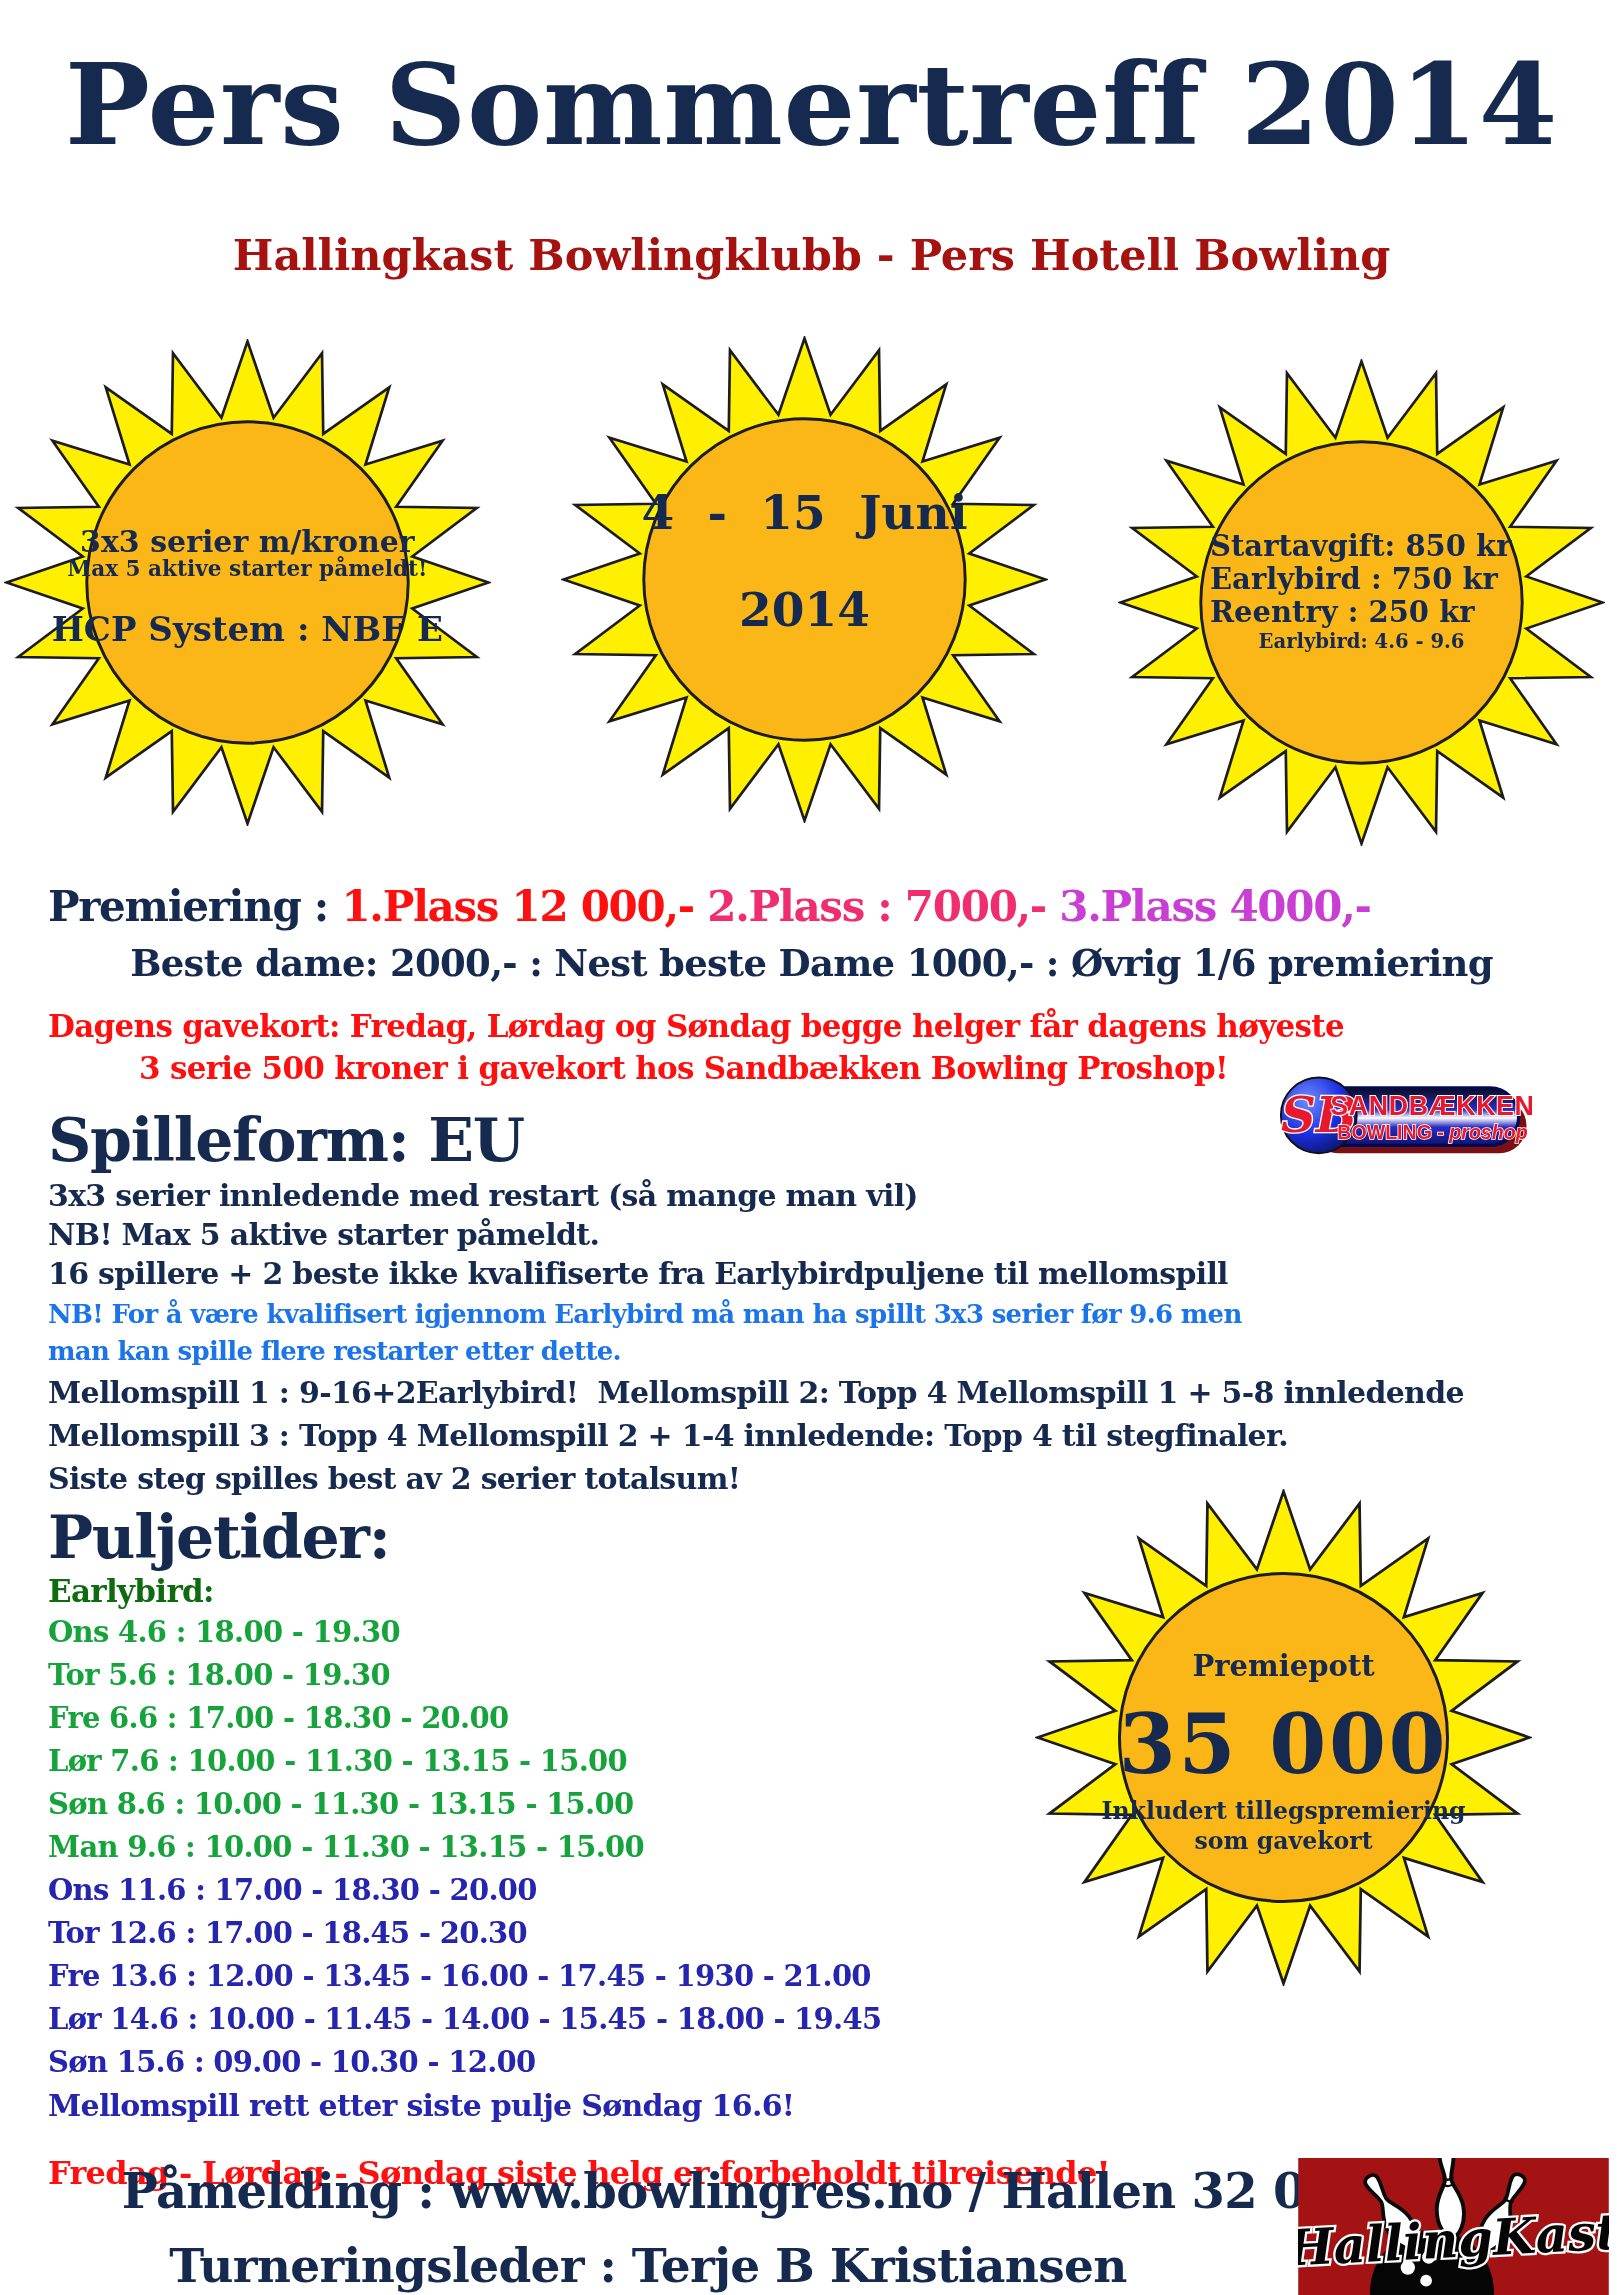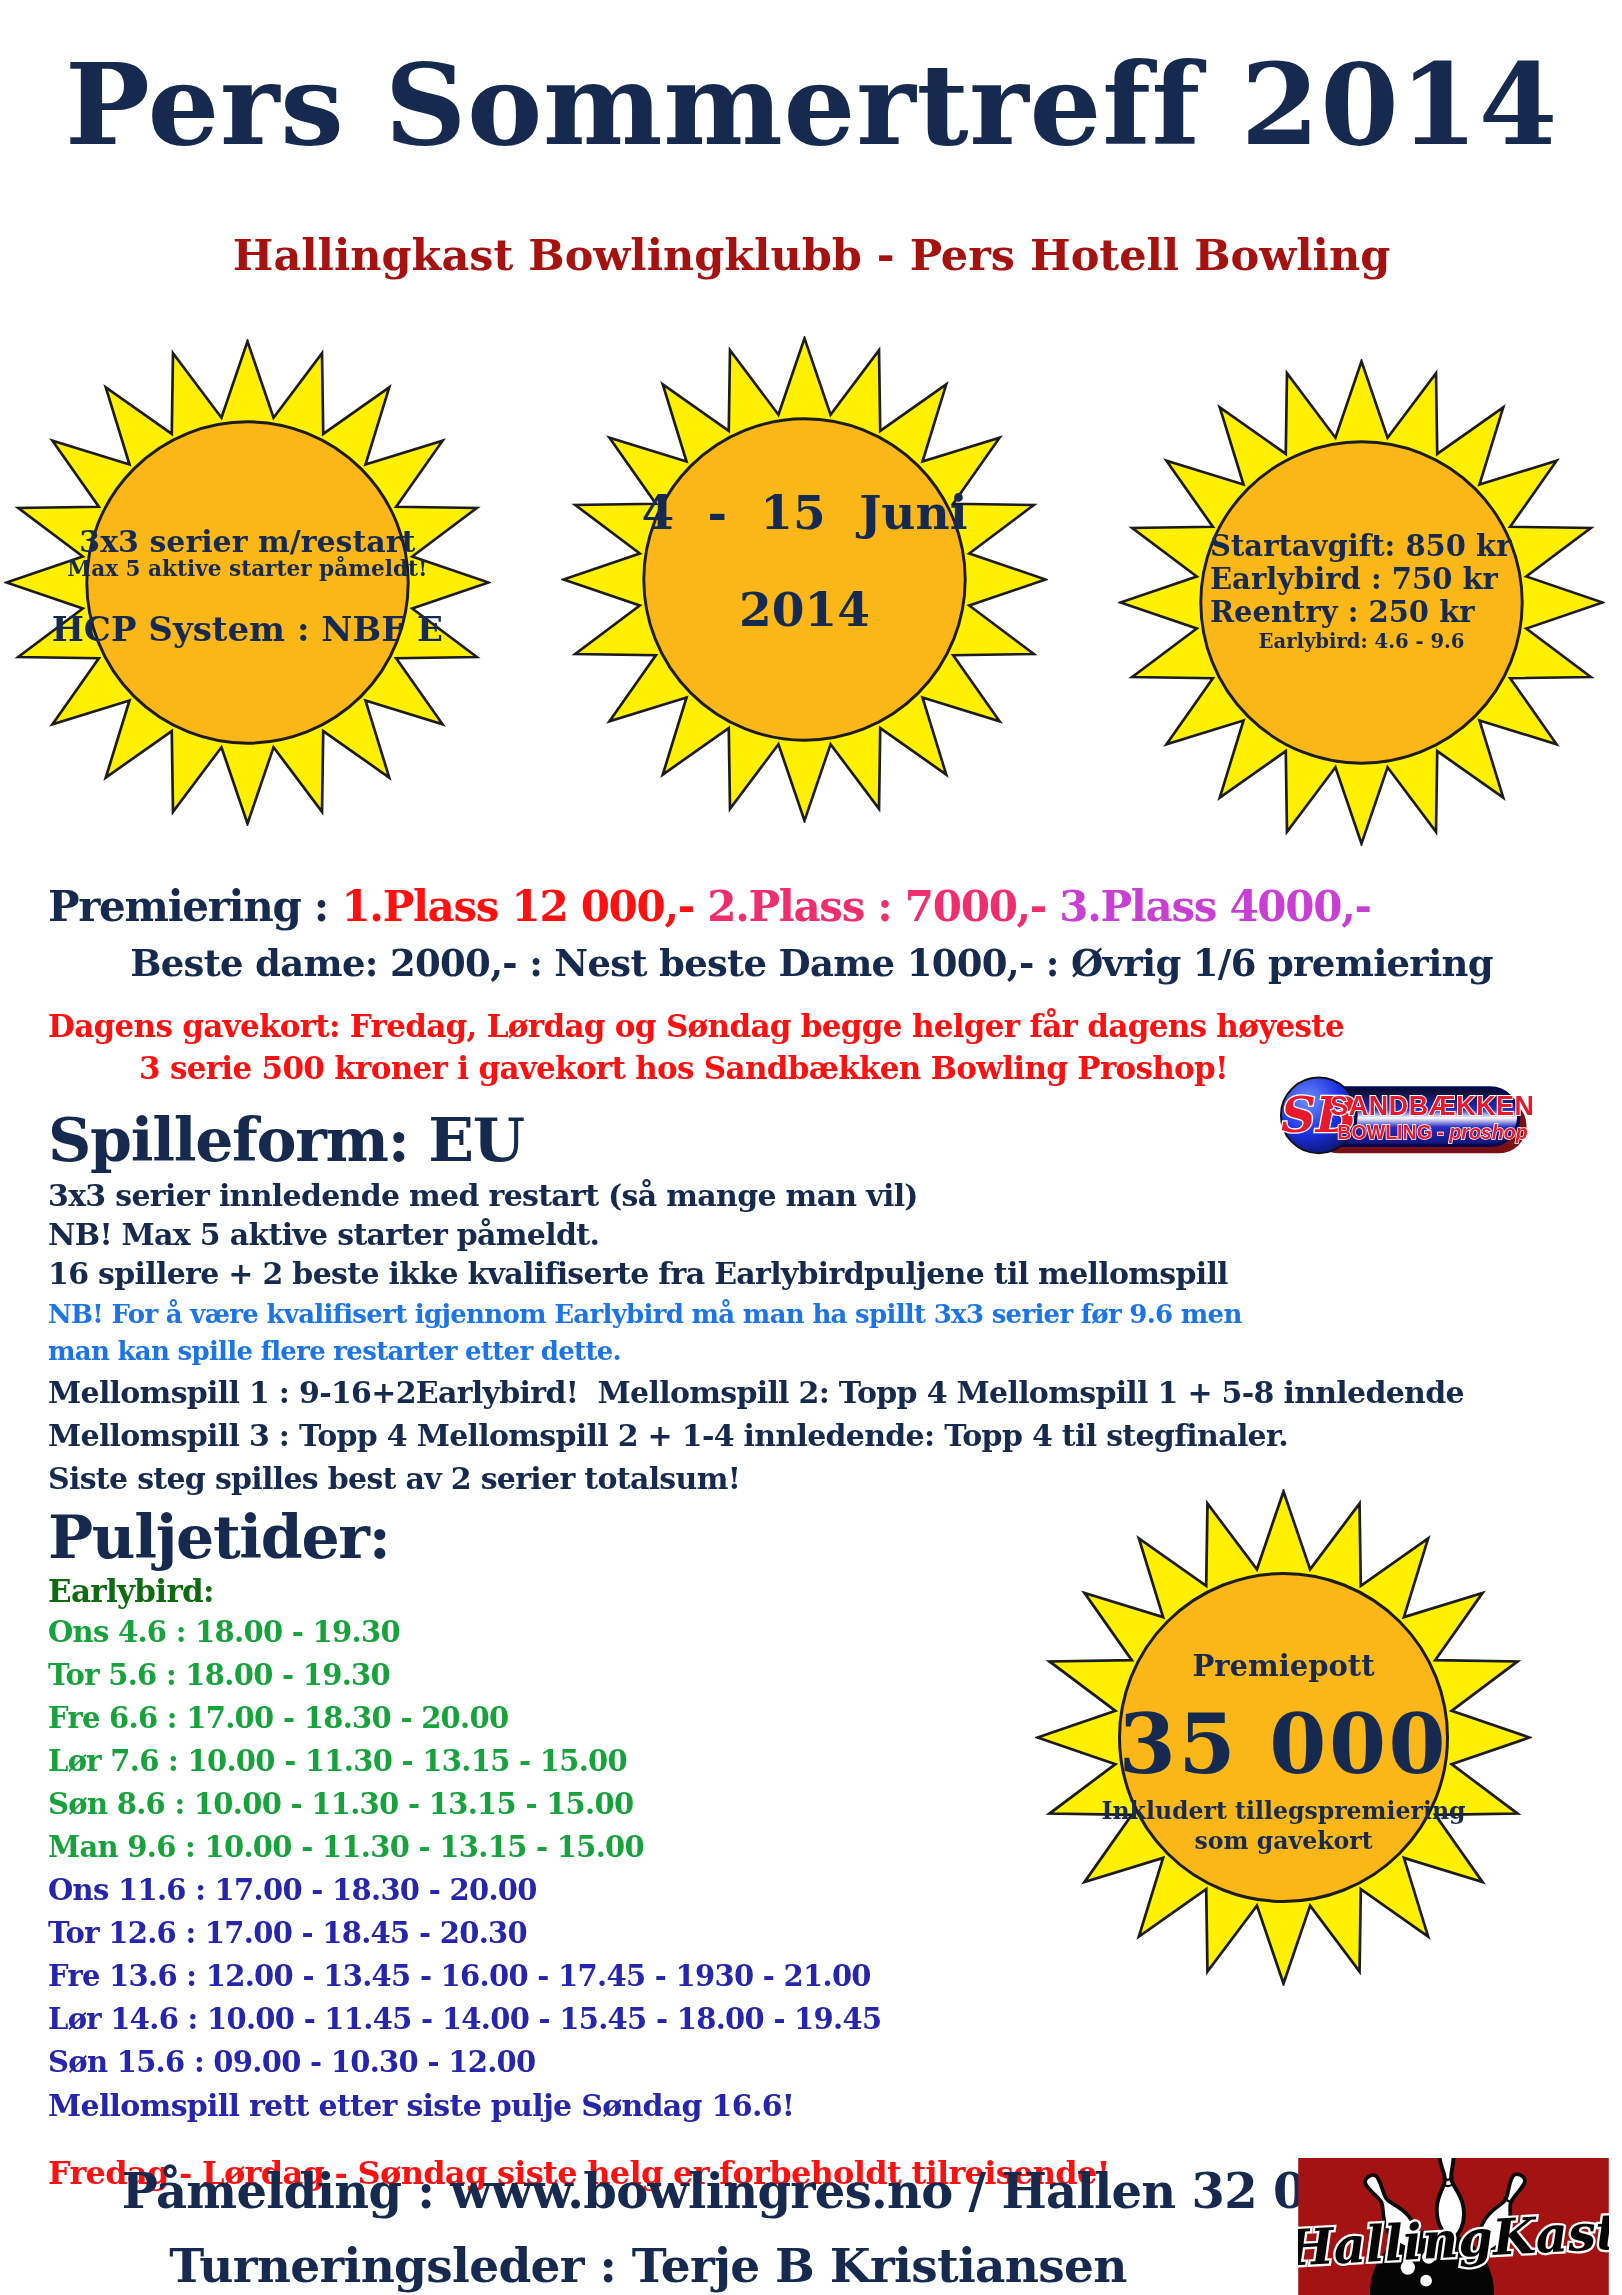--- a/index.html
+++ b/index.html
@@ -80,21 +80,21 @@
 <div class="page">
 
   <div class="abs title">Pers Sommertreff 2014</div>
   <div class="abs subtitle">Hallingkast Bowlingklubb - Pers Hotell Bowling</div>
 
   <div class="sun sun1">
     <svg viewBox="0 0 400 400">
         <polygon points="200.0,2.0 221.4,64.7 261.2,11.7 262.2,77.9 316.4,39.8 296.9,103.1 360.2,83.6 322.1,137.8 388.3,138.8 335.3,178.6 398.0,200.0 335.3,221.4 388.3,261.2 322.1,262.2 360.2,316.4 296.9,296.9 316.4,360.2 262.2,322.1 261.2,388.3 221.4,335.3 200.0,398.0 178.6,335.3 138.8,388.3 137.8,322.1 83.6,360.2 103.1,296.9 39.8,316.4 77.9,262.2 11.7,261.2 64.7,221.4 2.0,200.0 64.7,178.6 11.7,138.8 77.9,137.8 39.8,83.6 103.1,103.1 83.6,39.8 137.8,77.9 138.8,11.7 178.6,64.7" fill="#ffef00" stroke="#1c1c1c" stroke-width="2.2"></polygon>
         <circle cx="200" cy="200" r="132" fill="#fbb717" stroke="#1c1c1c" stroke-width="2.4"></circle>
       </svg>
-    <div class="txt l1">3x3 serier m/restart</div>
+    <div class="txt l1">3x3 serier m/kroner</div>
     <div class="txt l2">Max 5 aktive starter påmeldt!</div>
     <div class="txt l3">HCP System : NBF E</div>
   </div>
 
   <div class="sun sun2">
     <svg viewBox="0 0 400 400">
         <polygon points="200.0,2.0 221.4,64.7 261.2,11.7 262.2,77.9 316.4,39.8 296.9,103.1 360.2,83.6 322.1,137.8 388.3,138.8 335.3,178.6 398.0,200.0 335.3,221.4 388.3,261.2 322.1,262.2 360.2,316.4 296.9,296.9 316.4,360.2 262.2,322.1 261.2,388.3 221.4,335.3 200.0,398.0 178.6,335.3 138.8,388.3 137.8,322.1 83.6,360.2 103.1,296.9 39.8,316.4 77.9,262.2 11.7,261.2 64.7,221.4 2.0,200.0 64.7,178.6 11.7,138.8 77.9,137.8 39.8,83.6 103.1,103.1 83.6,39.8 137.8,77.9 138.8,11.7 178.6,64.7" fill="#ffef00" stroke="#1c1c1c" stroke-width="2.2"></polygon>
         <circle cx="200" cy="200" r="132" fill="#fbb717" stroke="#1c1c1c" stroke-width="2.4"></circle>
       </svg>
     <div class="txt l1">4 - 15 Juni</div>

